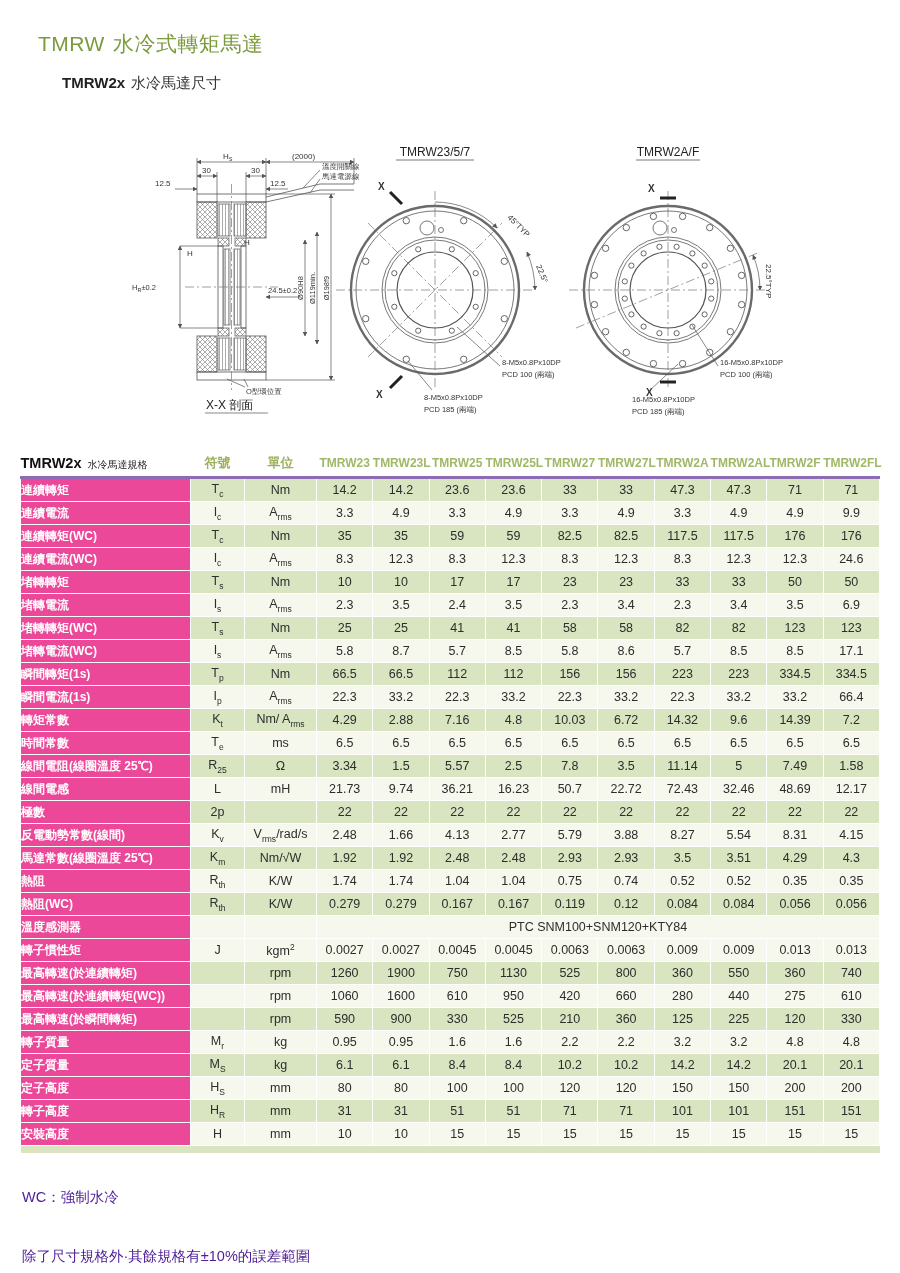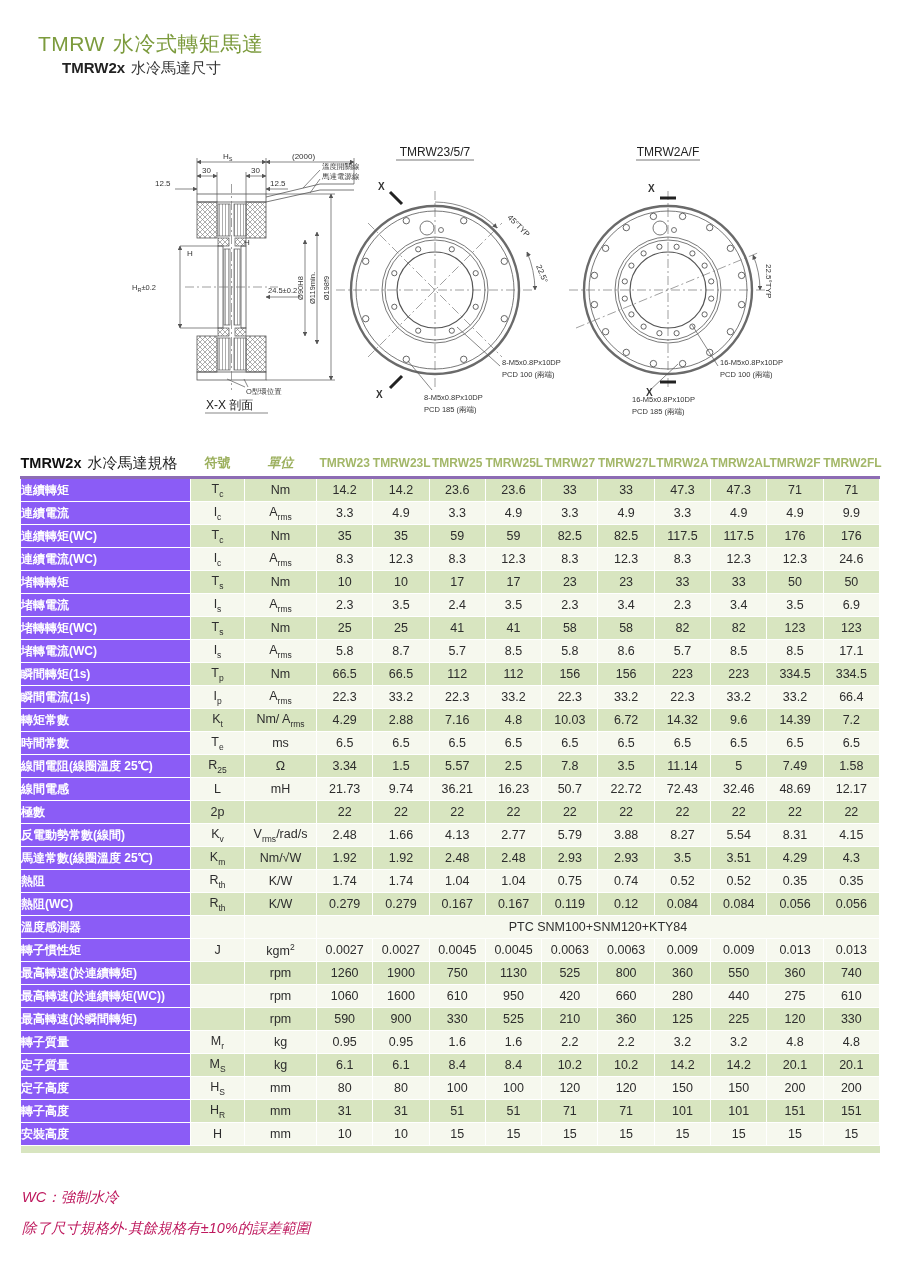--- a/index.html
+++ b/index.html
@@ -2,21 +2,21 @@
 <html><head>
 <meta charset="utf-8">
 <style>
   html,body{margin:0;padding:0;}
   body{
     width:900px;height:1273px;position:relative;background:#ffffff;
     font-family:"Liberation Sans", sans-serif;color:#222;overflow:hidden;
   }
   .page-title{position:absolute;left:38px;top:30px;font-size:21px;font-weight:normal;color:#7c9b3d;letter-spacing:.5px;}
   .page-title .t2{margin-left:8px;}
-  .page-subtitle{position:absolute;left:62px;top:59px;font-size:15px;color:#222;}
+  .page-subtitle{position:absolute;left:62px;top:74px;font-size:15px;color:#222;}
   .page-subtitle .b{font-weight:bold;}
   .page-subtitle .t2{margin-left:6px;color:#333;}
   .drawing-wrap{position:absolute;left:20px;top:132px;width:860px;height:318px;}
   svg text{fill:#333;}
   .dimtxt{font-size:8px;}
   .dimtxt-s{font-size:7.5px;}
   .cjk7{font-size:7.5px;}
   .viewtitle{font-size:12px;fill:#222;}
   .xlab{font-size:10px;font-weight:bold;}
   .thin{stroke:#555;stroke-width:0.8;fill:none;}
@@ -28,35 +28,35 @@
   .holes circle{fill:#fff;stroke:#555;stroke-width:0.9;}
 
   table.spec{
     position:absolute;left:20px;top:450px;width:860px;
     border-collapse:collapse;table-layout:fixed;
   }
   table.spec th,table.spec td{padding:0;margin:0;}
   thead th{background:#fff;border-bottom:3px solid #8d6cb4;height:26px;vertical-align:middle;}
   .h-title{width:170px;text-align:left;font-size:14.5px;color:#111;white-space:nowrap;}
   .h-title .b{font-weight:bold;}
-  .h-title .t2{font-weight:normal;color:#222;margin-left:6px;font-size:15px;}
+  .h-title .t2{font-weight:normal;color:#222;margin-left:6px;font-size:10px;}
   .h-cjk{font-size:13px;font-weight:bold;color:#9cb05e;}
   .h-sym{width:54px;text-align:center;}
-  .h-unit{width:72px;font-style:italic;}
+  .h-unit{width:72px;}
   .h-model{font-size:12px;font-weight:bold;color:#a3b768;}
   tbody td{height:22px;border:1px solid #fff;font-size:12.5px;text-align:center;color:#2d2d2d;vertical-align:middle;}
-  td.c-label{background:#8b5cf6;color:#fff;font-weight:bold;text-align:left;padding-left:7px;font-size:12px;white-space:nowrap;}
+  td.c-label{background:#ec4899;color:#fff;font-weight:bold;text-align:left;padding-left:7px;font-size:12px;white-space:nowrap;}
   tr.row-green td.c-data{background:#d8e5c0;}
   tr.row-white td.c-data{background:#f6f8ee;}
   tbody sub{font-size:8.5px;}
   tbody sup{font-size:8.5px;}
   tfoot td.strip{height:7px;background:#d8e5c0;border:none;}
-  .note{position:absolute;left:22px;font-size:14.5px;color:#be185d;font-style:italic;}
+  .note{position:absolute;left:22px;font-size:14.5px;color:#4c1d95;}
   .note1{top:1188px;}
-  .note2{top:1219px;text-align:center;}
+  .note2{top:1247px;text-align:center;}
 </style>
 </head>
 <body>
 
 <div class="page-title">
   <span class="t1">TMRW</span><span class="t2">水冷式轉矩馬達</span>
 </div>
 <div class="page-subtitle">
   <span class="b">TMRW2x</span><span class="t2">水冷馬達尺寸</span>
 </div>

